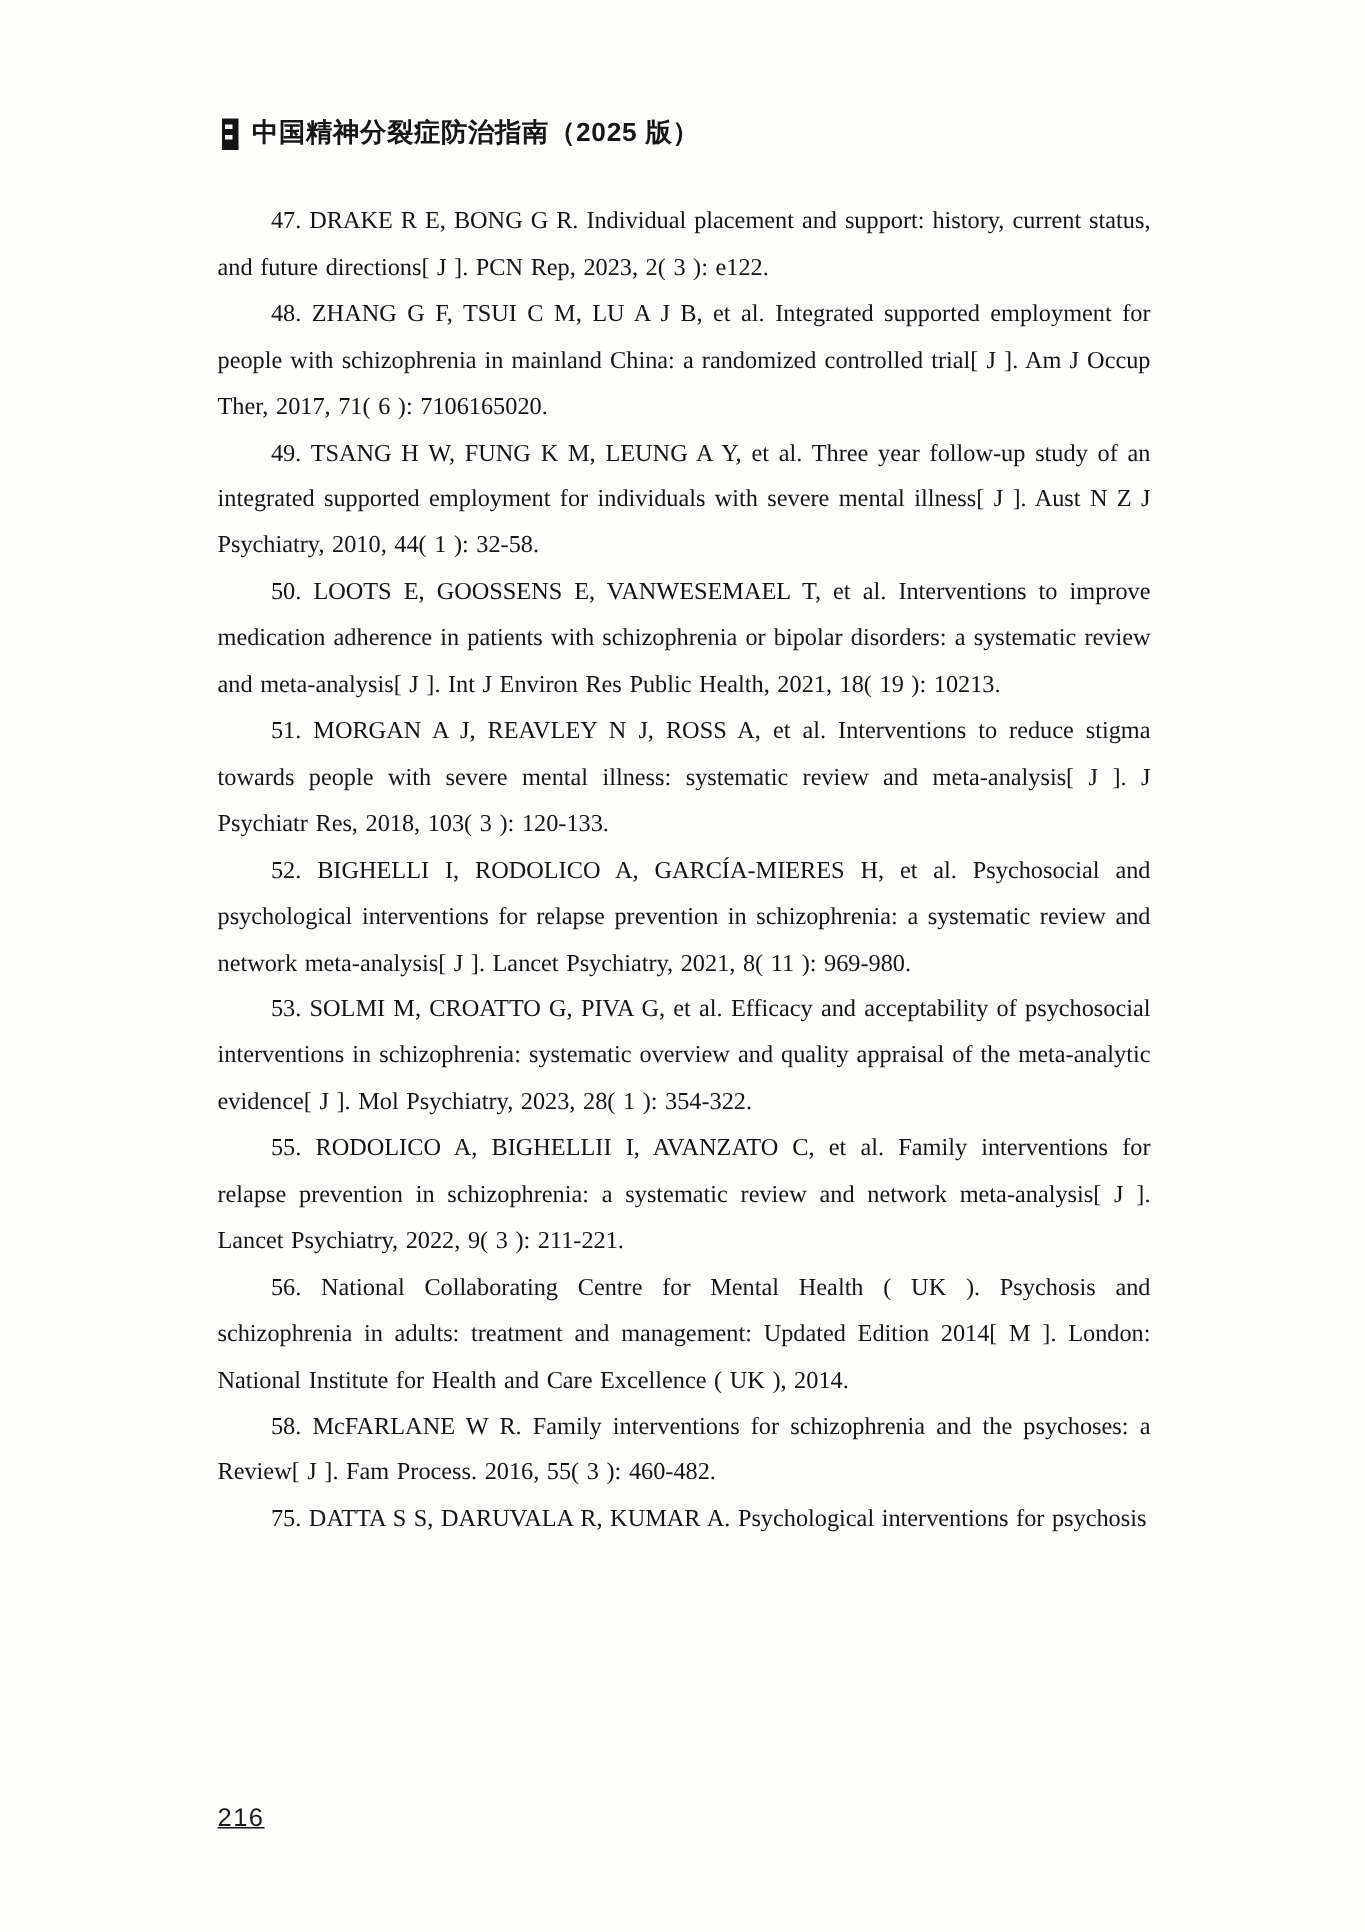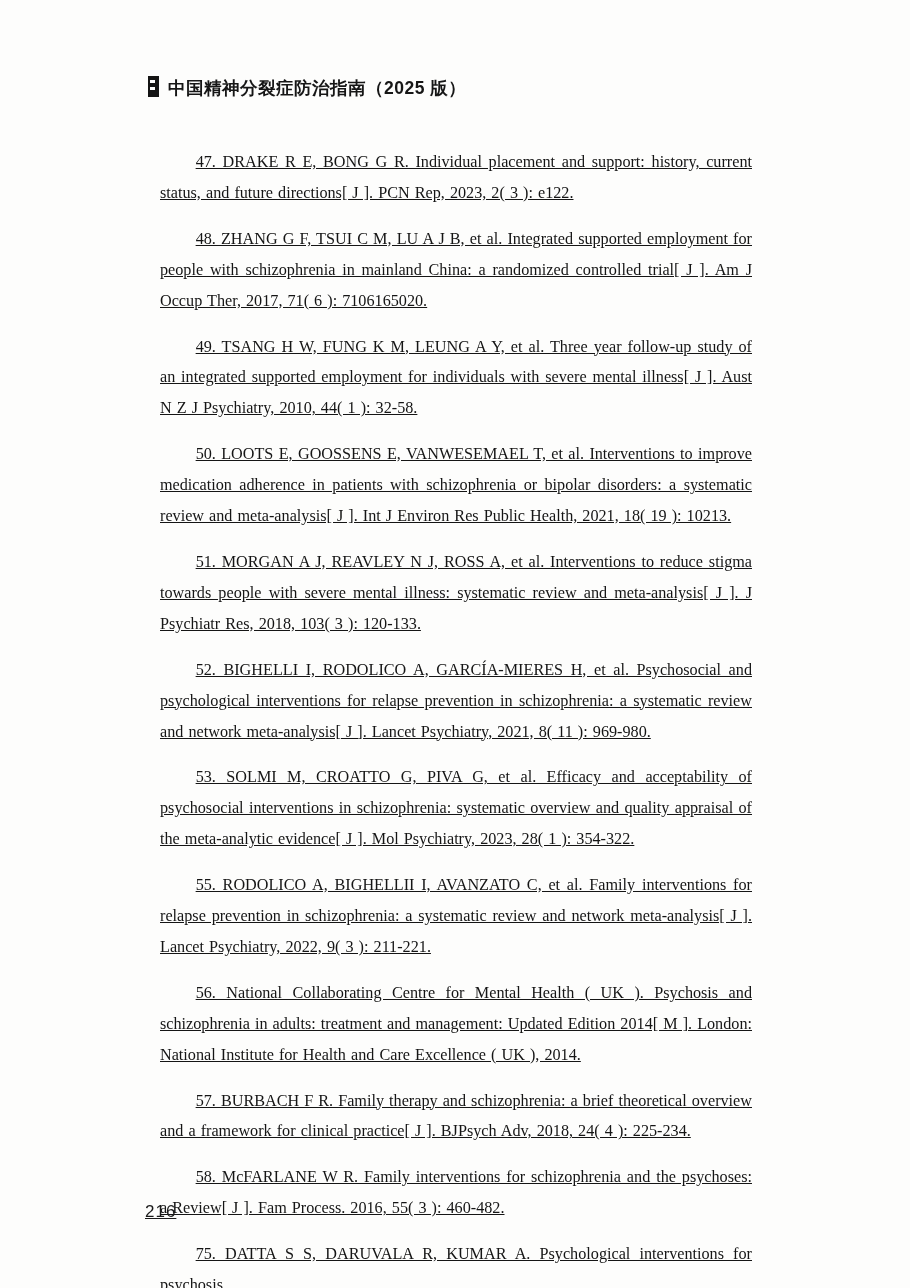--- a/index.html
+++ b/index.html
@@ -13,21 +13,21 @@
     height: 1288px;
     background: #fdfdfc;
     color: #1b1b1b;
     overflow: hidden;
   }
   .header {
     position: absolute;
     left: 148px;
     top: 76px;
     display: flex;
-    align-items: flex-start;
+    align-items: flex-end;
     gap: 9px;
   }
   .book-icon {
     width: 11px;
     height: 21px;
     background: #141414;
     position: relative;
     flex: 0 0 auto;
   }
   .book-icon::before,
@@ -53,26 +53,25 @@
     position: absolute;
     left: 145px;
     top: 132px;
     width: 622px;
     font-family: "Liberation Serif", "DejaVu Serif", serif;
     font-size: 16.2px;
     line-height: 30.9px;
     color: #151515;
   }
   .ref {
-    margin: 15px;
+    margin: 0;
     text-align: justify;
     text-justify: inter-word;
     text-indent: 2.2em;
     word-spacing: 1px;
-    text-decoration: underline;
   }
   .page-number {
     position: absolute;
     left: 145px;
     top: 1202px;
     font-family: "Liberation Sans", "DejaVu Sans", sans-serif;
     font-size: 17px;
     color: #1a1a1a;
     letter-spacing: 1px;
     text-decoration: underline;
@@ -91,20 +90,19 @@
   <div class="references">
     <p class="ref">47. DRAKE R E, BONG G R. Individual placement and support: history, current status, and future directions[ J ]. PCN Rep, 2023, 2( 3 ): e122.</p>
     <p class="ref">48. ZHANG G F, TSUI C M, LU A J B, et al. Integrated supported employment for people with schizophrenia in mainland China: a randomized controlled trial[ J ]. Am J Occup Ther, 2017, 71( 6 ): 7106165020.</p>
     <p class="ref">49. TSANG H W, FUNG K M, LEUNG A Y, et al. Three year follow-up study of an integrated supported employment for individuals with severe mental illness[ J ]. Aust N Z J Psychiatry, 2010, 44( 1 ): 32-58.</p>
     <p class="ref">50. LOOTS E, GOOSSENS E, VANWESEMAEL T, et al. Interventions to improve medication adherence in patients with schizophrenia or bipolar disorders: a systematic review and meta-analysis[ J ]. Int J Environ Res Public Health, 2021, 18( 19 ): 10213.</p>
     <p class="ref">51. MORGAN A J, REAVLEY N J, ROSS A, et al. Interventions to reduce stigma towards people with severe mental illness: systematic review and meta-analysis[ J ]. J Psychiatr Res, 2018, 103( 3 ): 120-133.</p>
     <p class="ref">52. BIGHELLI I, RODOLICO A, GARCÍA-MIERES H, et al. Psychosocial and psychological interventions for relapse prevention in schizophrenia: a systematic review and network meta-analysis[ J ]. Lancet Psychiatry, 2021, 8( 11 ): 969-980.</p>
     <p class="ref">53. SOLMI M, CROATTO G, PIVA G, et al. Efficacy and acceptability of psychosocial interventions in schizophrenia: systematic overview and quality appraisal of the meta-analytic evidence[ J ]. Mol Psychiatry, 2023, 28( 1 ): 354-322.</p>
     <p class="ref">55. RODOLICO A, BIGHELLII I, AVANZATO C, et al. Family interventions for relapse prevention in schizophrenia: a systematic review and network meta-analysis[ J ]. Lancet Psychiatry, 2022, 9( 3 ): 211-221.</p>
     <p class="ref">56. National Collaborating Centre for Mental Health ( UK ). Psychosis and schizophrenia in adults: treatment and management: Updated Edition 2014[ M ]. London: National Institute for Health and Care Excellence ( UK ), 2014.</p>
-    <p class="ref">57. BURBACH F R. Family therapy and schizophrenia: a brief theoretical overview and a framework for clinical practice[ J ]. BJPsych Adv, 2018, 24( 4 ): 225-234.</p>
     <p class="ref">58. McFARLANE W R. Family interventions for schizophrenia and the psychoses: a Review[ J ]. Fam Process. 2016, 55( 3 ): 460-482.</p>
     <p class="ref">75. DATTA S S, DARUVALA R, KUMAR A. Psychological interventions for psychosis</p>
   </div>
 
   <div class="page-number">216</div>
 
 </div>
 
 </body></html>

